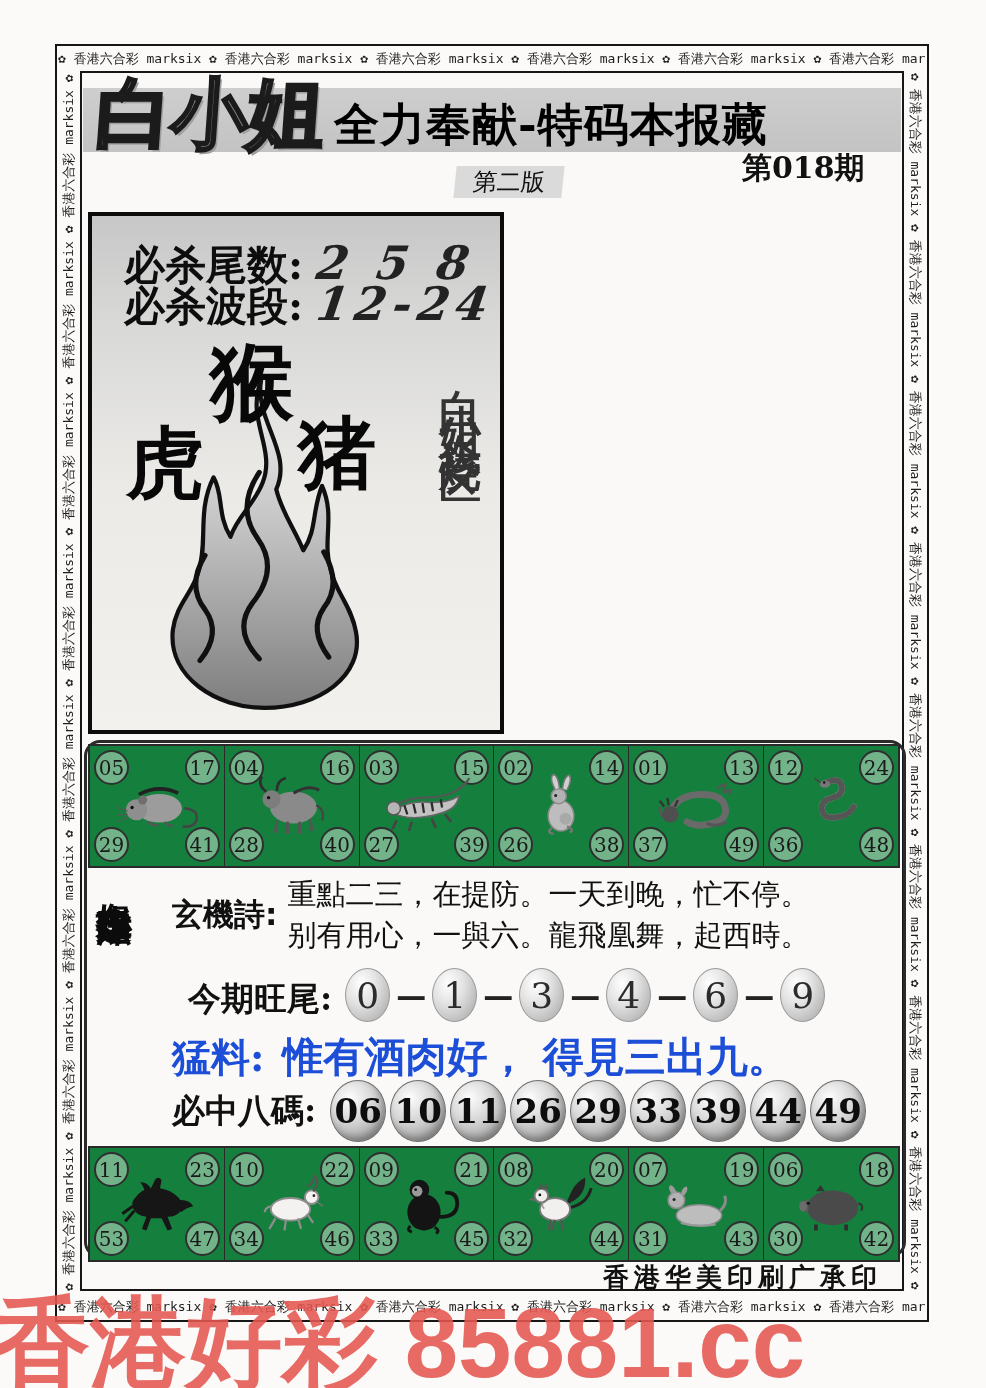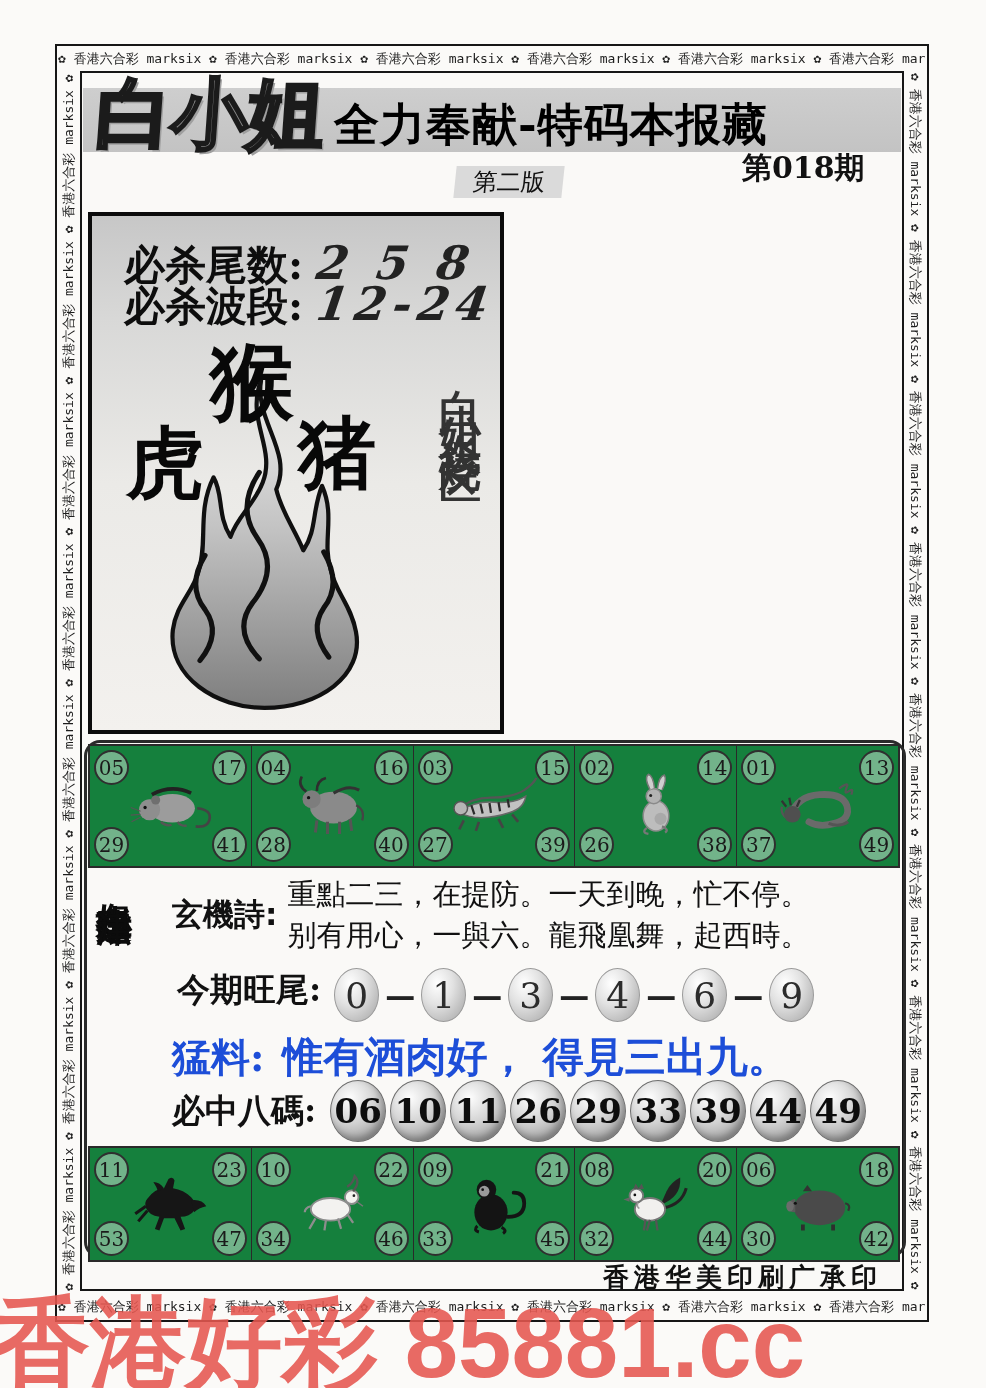--- a/index.html
+++ b/index.html
@@ -82,21 +82,21 @@
   .animal { position:absolute; left:50%; top:50%; width:92px; height:68px; transform:translate(-50%,-50%); }
 
   
   .guide { position:absolute; left:88px; top:872px; width:812px; height:272px; z-index:2; }
   .guide-side { position:absolute; left:2px; top:2px; height:268px; writing-mode:vertical-rl;
                 font-family:"DejaVu Serif", serif; font-weight:900; font-size:36px; letter-spacing:1px; color:#0c0c0c; }
   .guide-main { position:absolute; left:84px; top:0; width:726px; height:272px; }
   .poem-row { position:absolute; left:0; top:2px; display:flex; align-items:center; }
   .poem-label { font-weight:900; font-size:31px; margin-right:10px; white-space:nowrap; }
   .poem-lines { font-weight:400; font-size:29px; line-height:1.42; white-space:nowrap; }
-  .tails-row { position:absolute; left:5px; top:96px; display:flex; align-items:flex-start; }
+  .tails-row { position:absolute; left:16px; top:96px; display:flex; align-items:flex-end; }
   .row-label { font-family:"DejaVu Serif", serif; font-weight:900; font-size:33px; white-space:nowrap; margin-right:12px; }
   .tball { width:45px; height:54px; border-radius:50%; margin:0 1px;
            display:flex; align-items:center; justify-content:center;
            background:radial-gradient(ellipse at 35% 28%, #ffffff 0%, #e2e2e2 40%, #b2b2b2 85%);
            border:1px solid #9a9a9a; font-family:"DejaVu Serif", serif; font-size:36px; color:#2c2c2c; }
   .tdash { font-size:30px; font-weight:900; color:#222; margin:0 5px; }
   .meat-row { position:absolute; left:0; top:158px; white-space:nowrap;
               font-family:"DejaVu Serif", serif; font-weight:900; font-size:41px; color:#1d4ed8; }
   .meat-row .row-label { font-size:39px; display:inline; margin-right:18px; }
   .eight-row { position:absolute; left:0; top:208px; display:flex; align-items:center; }
@@ -320,20 +320,29 @@
       </div>
       <div class="zcell">
         <div class="zn tl">01</div>
         <div class="zn tr">13</div>
         <div class="zn bl">37</div>
         <div class="zn br">49</div>
         <svg viewBox="0 0 120 90" class="animal">
           <use href="#sym-dragon" xlink:href="#sym-dragon"></use>
         </svg>
       </div>
+      <div class="zcell">
+        <div class="zn tl">12</div>
+        <div class="zn tr">24</div>
+        <div class="zn bl">36</div>
+        <div class="zn br">48</div>
+        <svg viewBox="0 0 120 90" class="animal">
+          <use href="#sym-snake" xlink:href="#sym-snake"></use>
+        </svg>
+      </div>
     </div>
 
   <div class="guide">
     <div class="guide-side">白小姐指点迷津</div>
     <div class="guide-main">
       <div class="poem-row">
         <span class="poem-label">玄機詩:</span>
         <span class="poem-lines">
           <span>重點二三，在提防。一天到晚，忙不停。</span><br>
           <span>别有用心，一與六。龍飛凰舞，起西時。</span>
@@ -406,20 +415,29 @@
       <div class="zcell">
         <div class="zn tl">08</div>
         <div class="zn tr">20</div>
         <div class="zn bl">32</div>
         <div class="zn br">44</div>
         <svg viewBox="0 0 120 90" class="animal">
           <use href="#sym-rooster" xlink:href="#sym-rooster"></use>
         </svg>
       </div>
       <div class="zcell">
+        <div class="zn tl">07</div>
+        <div class="zn tr">19</div>
+        <div class="zn bl">31</div>
+        <div class="zn br">43</div>
+        <svg viewBox="0 0 120 90" class="animal">
+          <use href="#sym-dog" xlink:href="#sym-dog"></use>
+        </svg>
+      </div>
+      <div class="zcell">
         <div class="zn tl">06</div>
         <div class="zn tr">18</div>
         <div class="zn bl">30</div>
         <div class="zn br">42</div>
         <svg viewBox="0 0 120 90" class="animal">
           <use href="#sym-pig" xlink:href="#sym-pig"></use>
         </svg>
       </div>
     </div>
 

